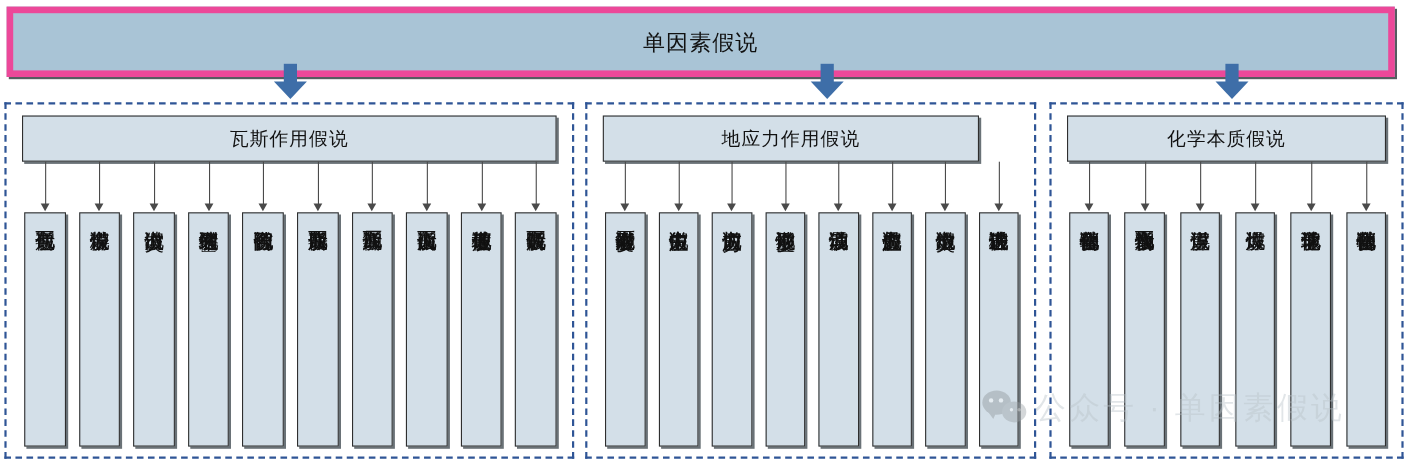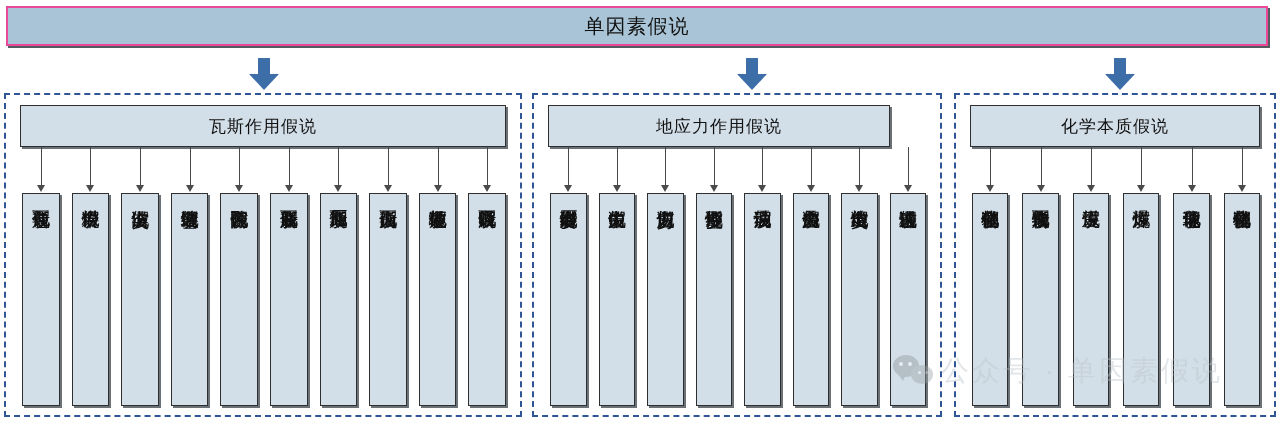--- a/index.html
+++ b/index.html
@@ -20,23 +20,23 @@
     width: 1280px;
     height: 425px;
   }
 
   
   .root-box {
     position: absolute;
     left: 6px;
     top: 6px;
     width: 1262px;
-    height: 40px;
+    height: 64px;
     background: #a9c4d6;
-    border: 2px solid #ec4899;
+    border: 6px solid #ec4899;
     box-shadow: 2px 2px 0 #555c60;
     box-sizing: border-box;
     display: flex;
     align-items: center;
     justify-content: center;
     text-align: center;
   }
   .root-box .label {
     font-size: 20px;
     color: #111;

